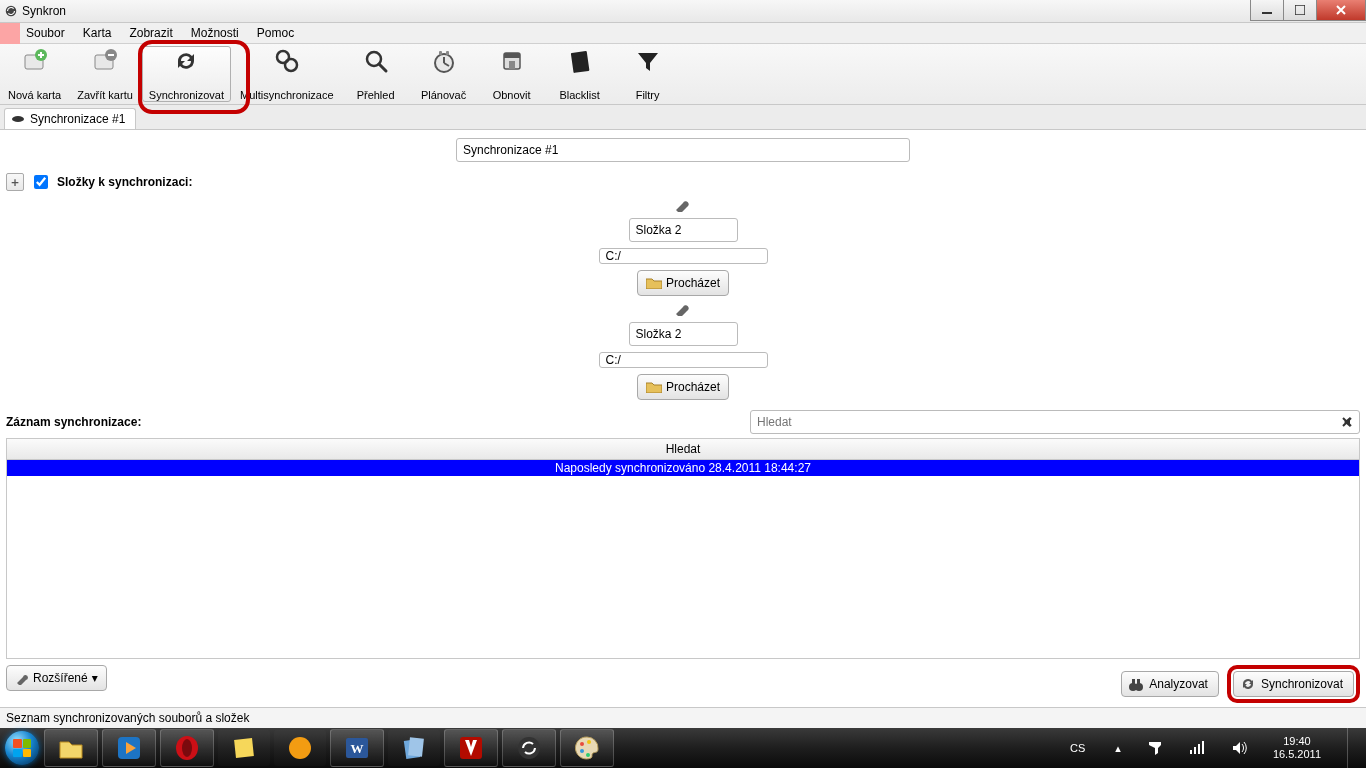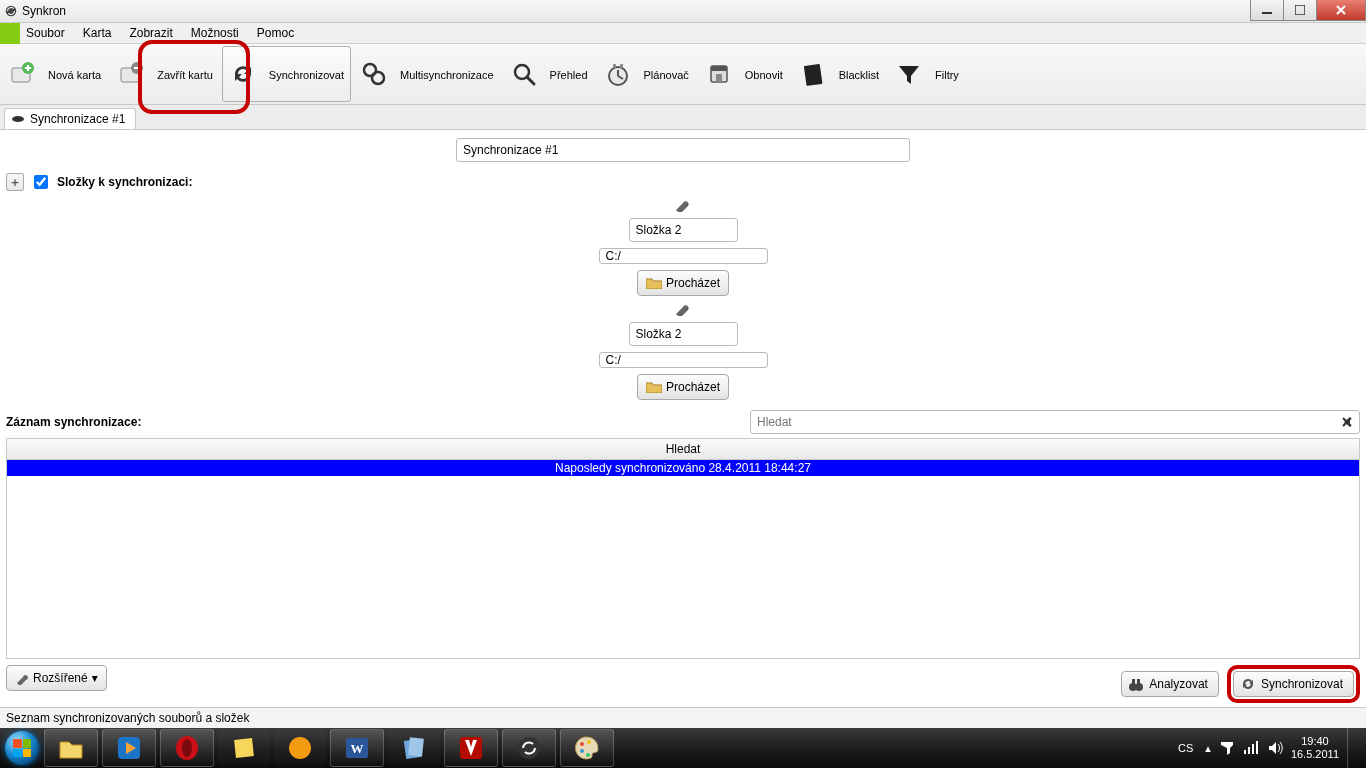--- a/index.html
+++ b/index.html
@@ -1,32 +1,32 @@
 <!DOCTYPE html>
 <html><head>
 <meta charset="utf-8">
 <style>
   html,body{margin:0;padding:0;font-family:"Segoe UI",Tahoma,sans-serif;font-size:12px;color:#000;background:#fff;height:100%;overflow:hidden;}
-  .win{display:flex;flex-direction:column;height:768px;width:1366px;position:relative;background:#84cc16;}
+  .win{display:flex;flex-direction:column;height:768px;width:1366px;position:relative;background:#fca5a5;}
   
   .titlebar{height:22px;background:linear-gradient(to bottom,#f7f7f7,#e8e8e8);border-bottom:1px solid #c8c8c8;display:flex;align-items:center;padding:0 4px;position:relative;}
   .titlebar .app-icon{width:14px;height:14px;margin-right:4px;display:flex;align-items:center;justify-content:center;}
   .titlebar .app-icon svg{width:14px;height:14px;}
   .titlebar .title{font-size:12px;}
   .win-controls{position:absolute;right:0;top:0;display:flex;}
   .win-btn{width:32px;height:20px;border:1px solid #888;border-top:none;display:flex;align-items:center;justify-content:center;font-size:11px;background:linear-gradient(#f5f5f5,#dcdcdc);}
   .win-btn.min{border-right:none;}
   .win-btn.max{border-right:none;}
   .win-btn.close{background:linear-gradient(#e97f72,#c0392b);color:#fff;width:48px;}
   
   .menubar{height:20px;background:#f0f0f0;border-bottom:1px solid #d0d0d0;display:flex;align-items:center;padding:0 6px;gap:18px;margin-left:20px;}
   .menubar span{cursor:default;}
   
   .toolbar{height:60px;background:linear-gradient(to bottom,#f8f8f8,#ececec);border-bottom:1px solid #c8c8c8;display:flex;align-items:stretch;}
-  .tool-btn{display:flex;flex-direction:row;align-items:center;justify-content:center;padding:3px 6px;min-width:52px;border:1px solid transparent;border-radius:3px;margin:2px 1px;position:relative;gap:12px;}
+  .tool-btn{display:flex;flex-direction:column;align-items:center;justify-content:center;padding:3px 6px;min-width:52px;border:1px solid transparent;border-radius:3px;margin:2px 1px;position:relative;gap:12px;}
   .tool-btn .i{width:28px;height:28px;display:flex;align-items:center;justify-content:center;}
   .tool-btn .lbl{font-size:11px;margin-top:2px;white-space:nowrap;}
   .tool-btn.active{background:linear-gradient(#fdfdfd,#ececec);border-color:#b0b0b0;}
   
   .highlight-ring{position:absolute;border:4px solid #c40000;border-radius:14px;pointer-events:none;z-index:100;}
   .hl-sync{top:40px;left:138px;width:104px;height:66px;}
   .hl-syncbtn{border-radius:10px;}
 
   
   .tabstrip{height:24px;background:#ececec;border-bottom:1px solid #c8c8c8;display:flex;align-items:flex-end;padding-left:4px;}
@@ -80,21 +80,21 @@
   
   .taskbar{height:40px;background:linear-gradient(to bottom,#3a3a3a 0%,#1e1e1e 50%,#0a0a0a 100%);display:flex;align-items:center;padding:0 2px;position:relative;}
   .start-orb{width:40px;height:40px;display:flex;align-items:center;justify-content:center;}
   .start-orb .orb{width:34px;height:34px;border-radius:50%;background:radial-gradient(circle at 35% 30%,#9be2ff,#1786d1 45%,#0a4f85 75%,#023 100%);box-shadow:0 0 6px rgba(0,150,255,.6);position:relative;}
   .start-orb .flag{position:absolute;top:8px;left:8px;width:18px;height:18px;display:grid;grid-template-columns:1fr 1fr;grid-template-rows:1fr 1fr;gap:1px;}
   .start-orb .flag div{border-radius:1px;}
   .fq1{background:#f25022;} .fq2{background:#7fba00;} .fq3{background:#00a4ef;} .fq4{background:#ffb900;}
   .task-item{width:52px;height:36px;margin:2px;border-radius:3px;display:flex;align-items:center;justify-content:center;background:rgba(255,255,255,0.02);}
   .task-item.running{background:linear-gradient(to bottom,rgba(255,255,255,.15),rgba(255,255,255,.02));border:1px solid rgba(255,255,255,.2);}
   .task-item .tic{width:28px;height:28px;}
-  .tray{margin-left:auto;display:flex;align-items:center;color:#fff;gap:8px;padding-right:6px;font-size:11px;}
+  .tray{margin-left:auto;display:flex;align-items:center;color:#fff;gap:26px;padding-right:6px;font-size:11px;}
   .tray .lang{padding:0 4px;}
   .tray .clock{text-align:center;line-height:13px;}
   .tray .ic{width:16px;height:16px;color:#fff;}
   .showdesk{width:10px;height:40px;border-left:1px solid rgba(255,255,255,.25);}
 
   input{font-family:inherit;font-size:12px;}
   svg{display:block;}
 </style>
 </head>
 <body>

